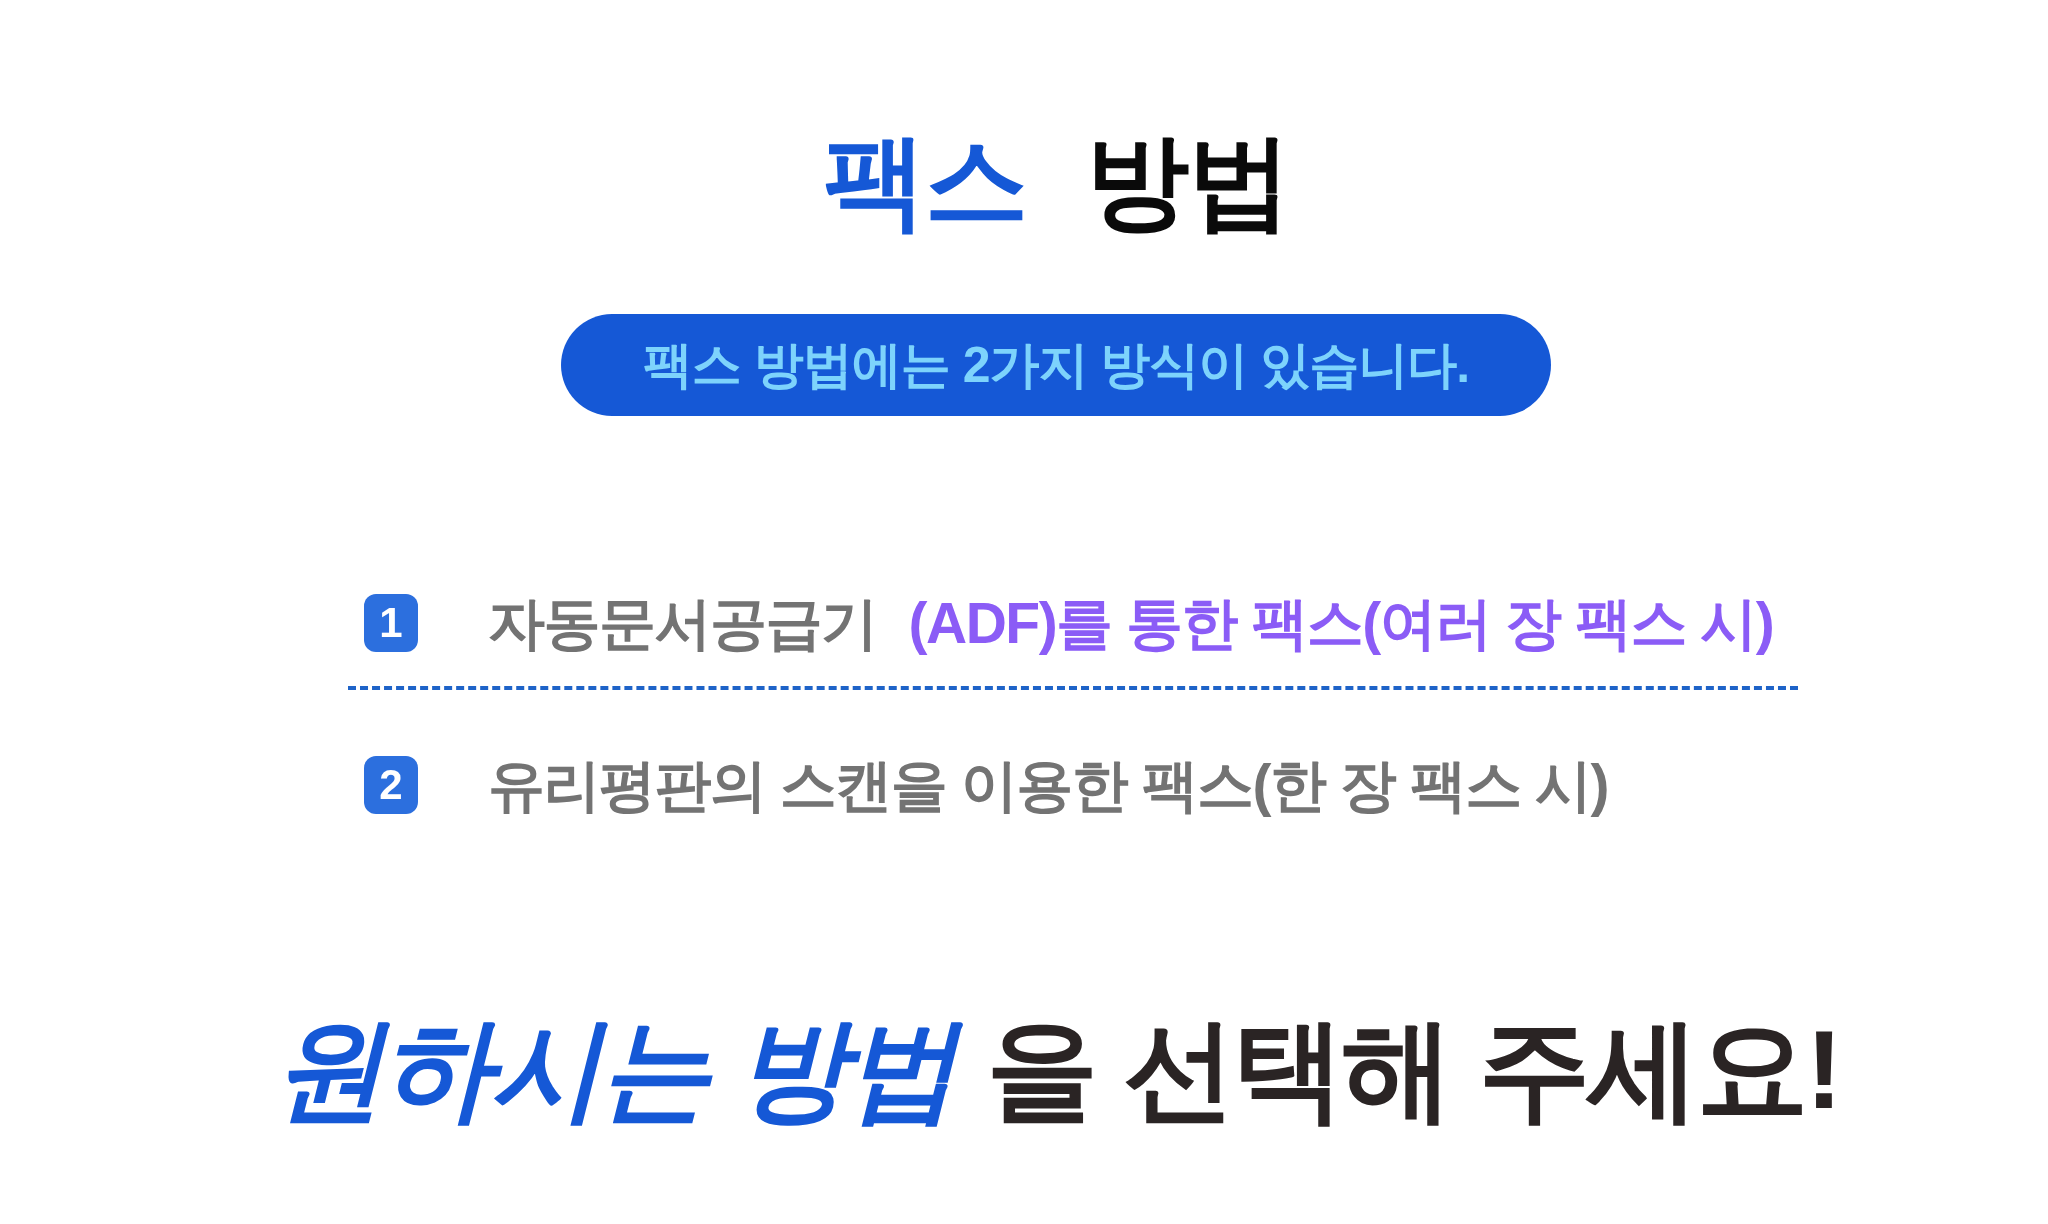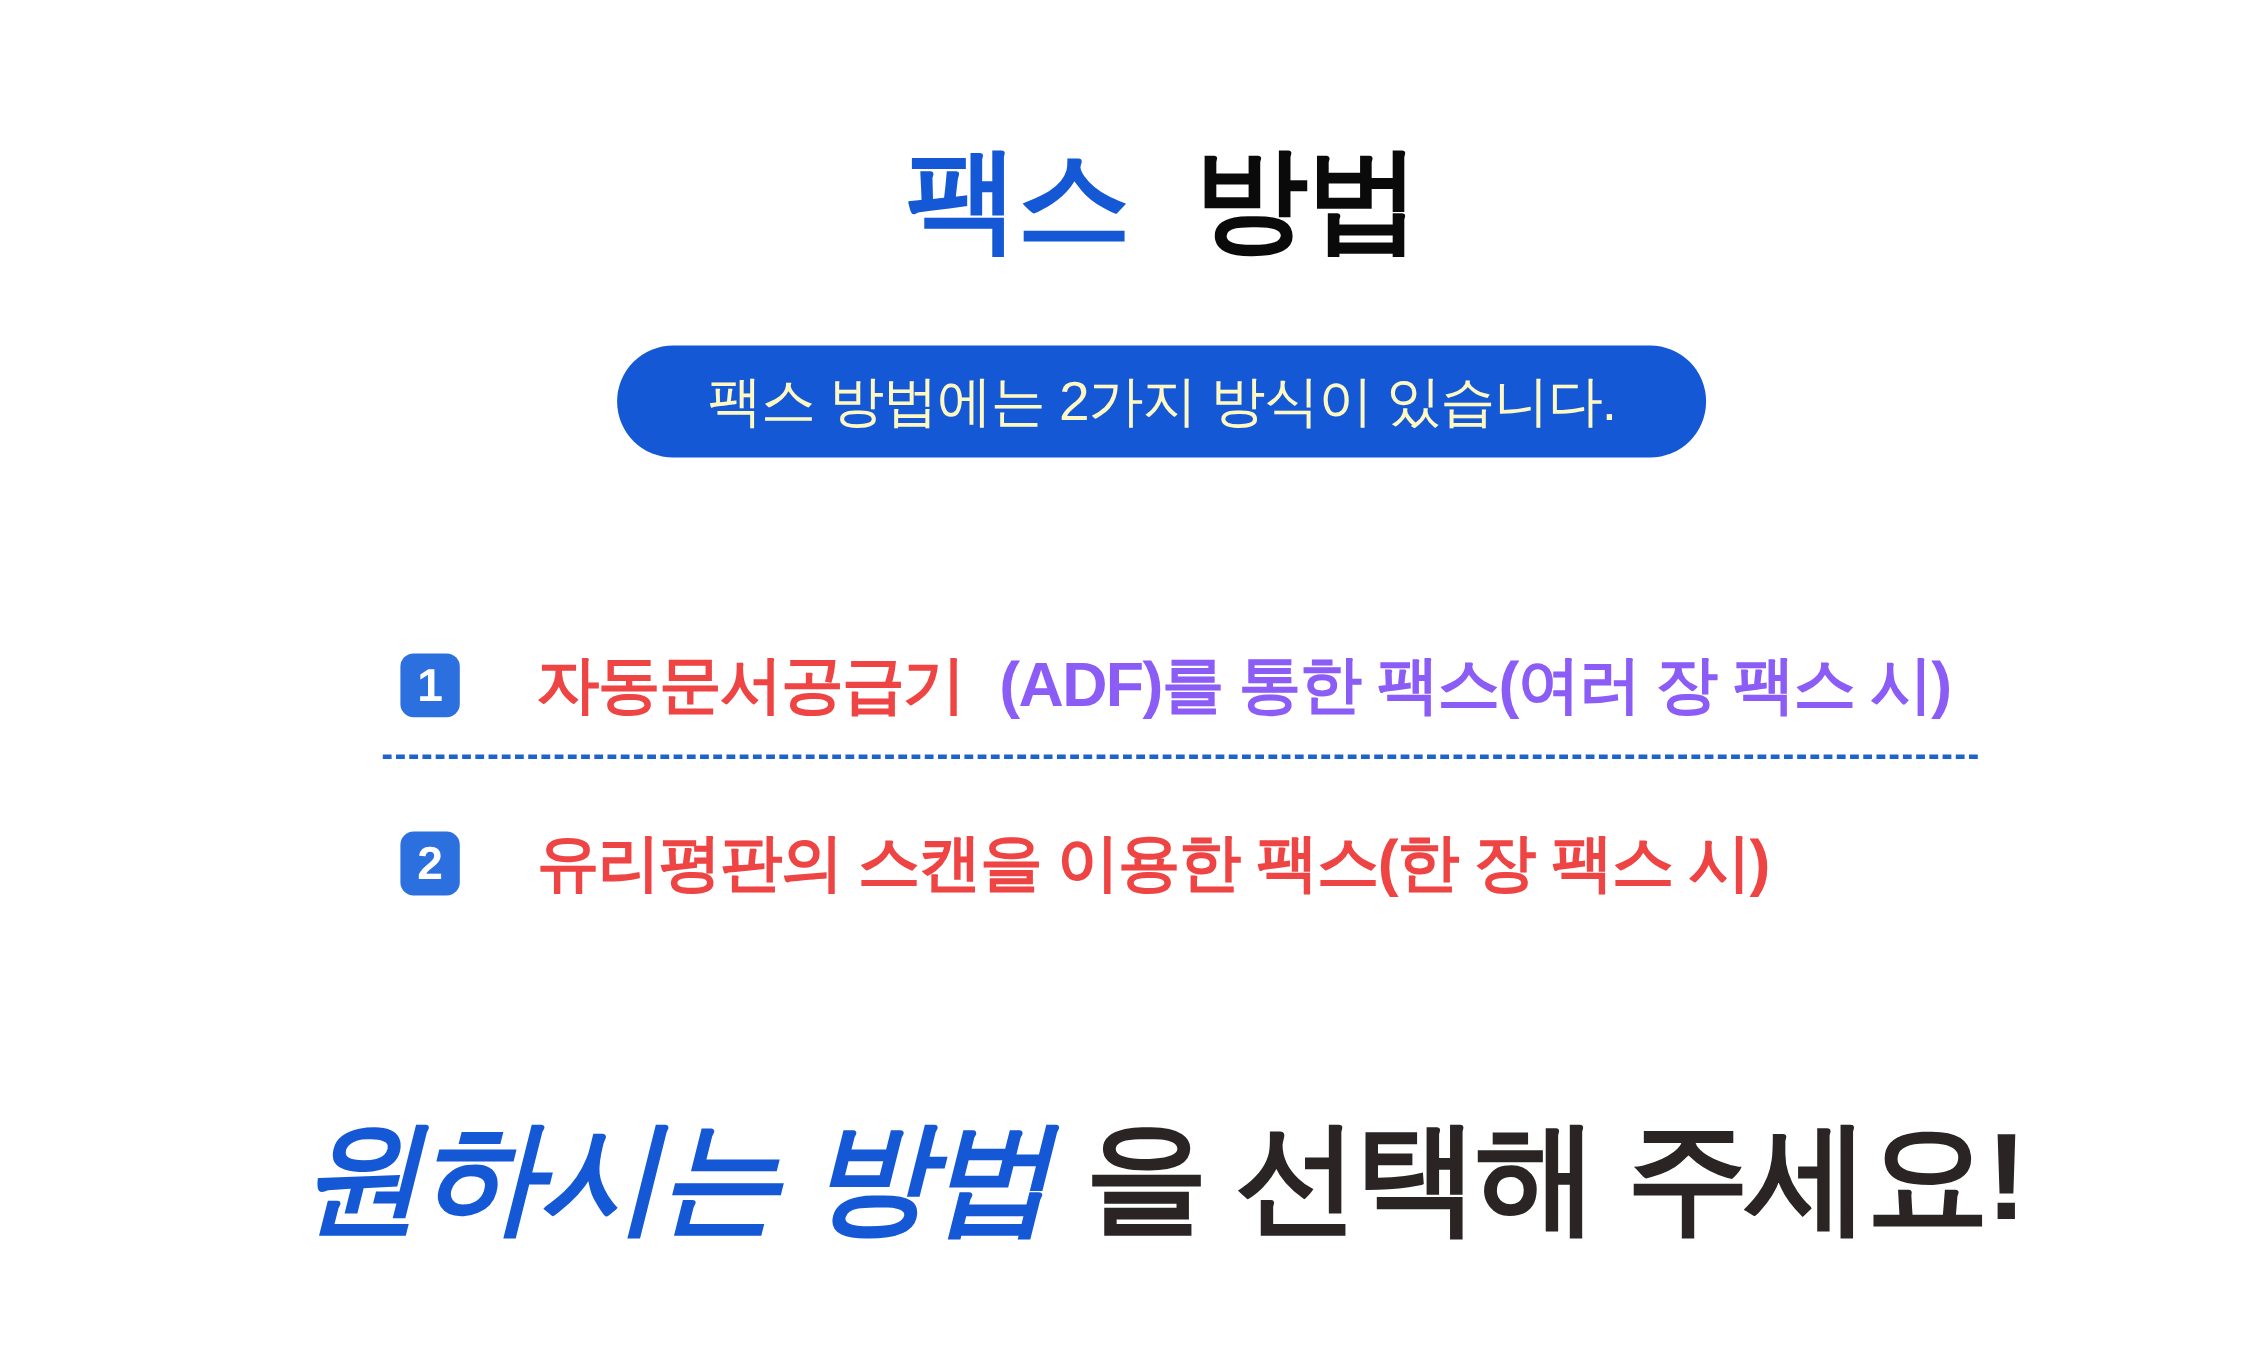--- a/index.html
+++ b/index.html
@@ -45,23 +45,23 @@
     justify-content: center;
   }
   .pill {
     display: inline-flex;
     align-items: center;
     justify-content: center;
     height: 102px;
     padding: 0 66px;
     border-radius: 52px;
     background: #1558D6;
-    color: #fef9c3;
+    color: #7dd3fc;
     font-size: 50px;
-    font-weight: 400;
+    font-weight: 700;
     letter-spacing: -1px;
     white-space: nowrap;
     text-align: right;
   }
 
   
   .options {
     position: absolute;
     top: 535px;
     left: 300px;
@@ -87,21 +87,21 @@
     justify-content: center;
     line-height: 1;
   }
   .option-text {
     margin-left: 38px;
     font-size: 57px;
     font-weight: 900;
     letter-spacing: -1.5px;
     line-height: 1;
   }
-  .txt-pink { color: #ef4444; }
+  .txt-pink { color: #737373; }
   .txt-dark { color: #8b5cf6; }
 
   
   .divider {
     height: 0;
     margin: 23px 0 23px 0;
     border-top: 4px dashed #1E63C8;
     width: 1450px;
   }
 

